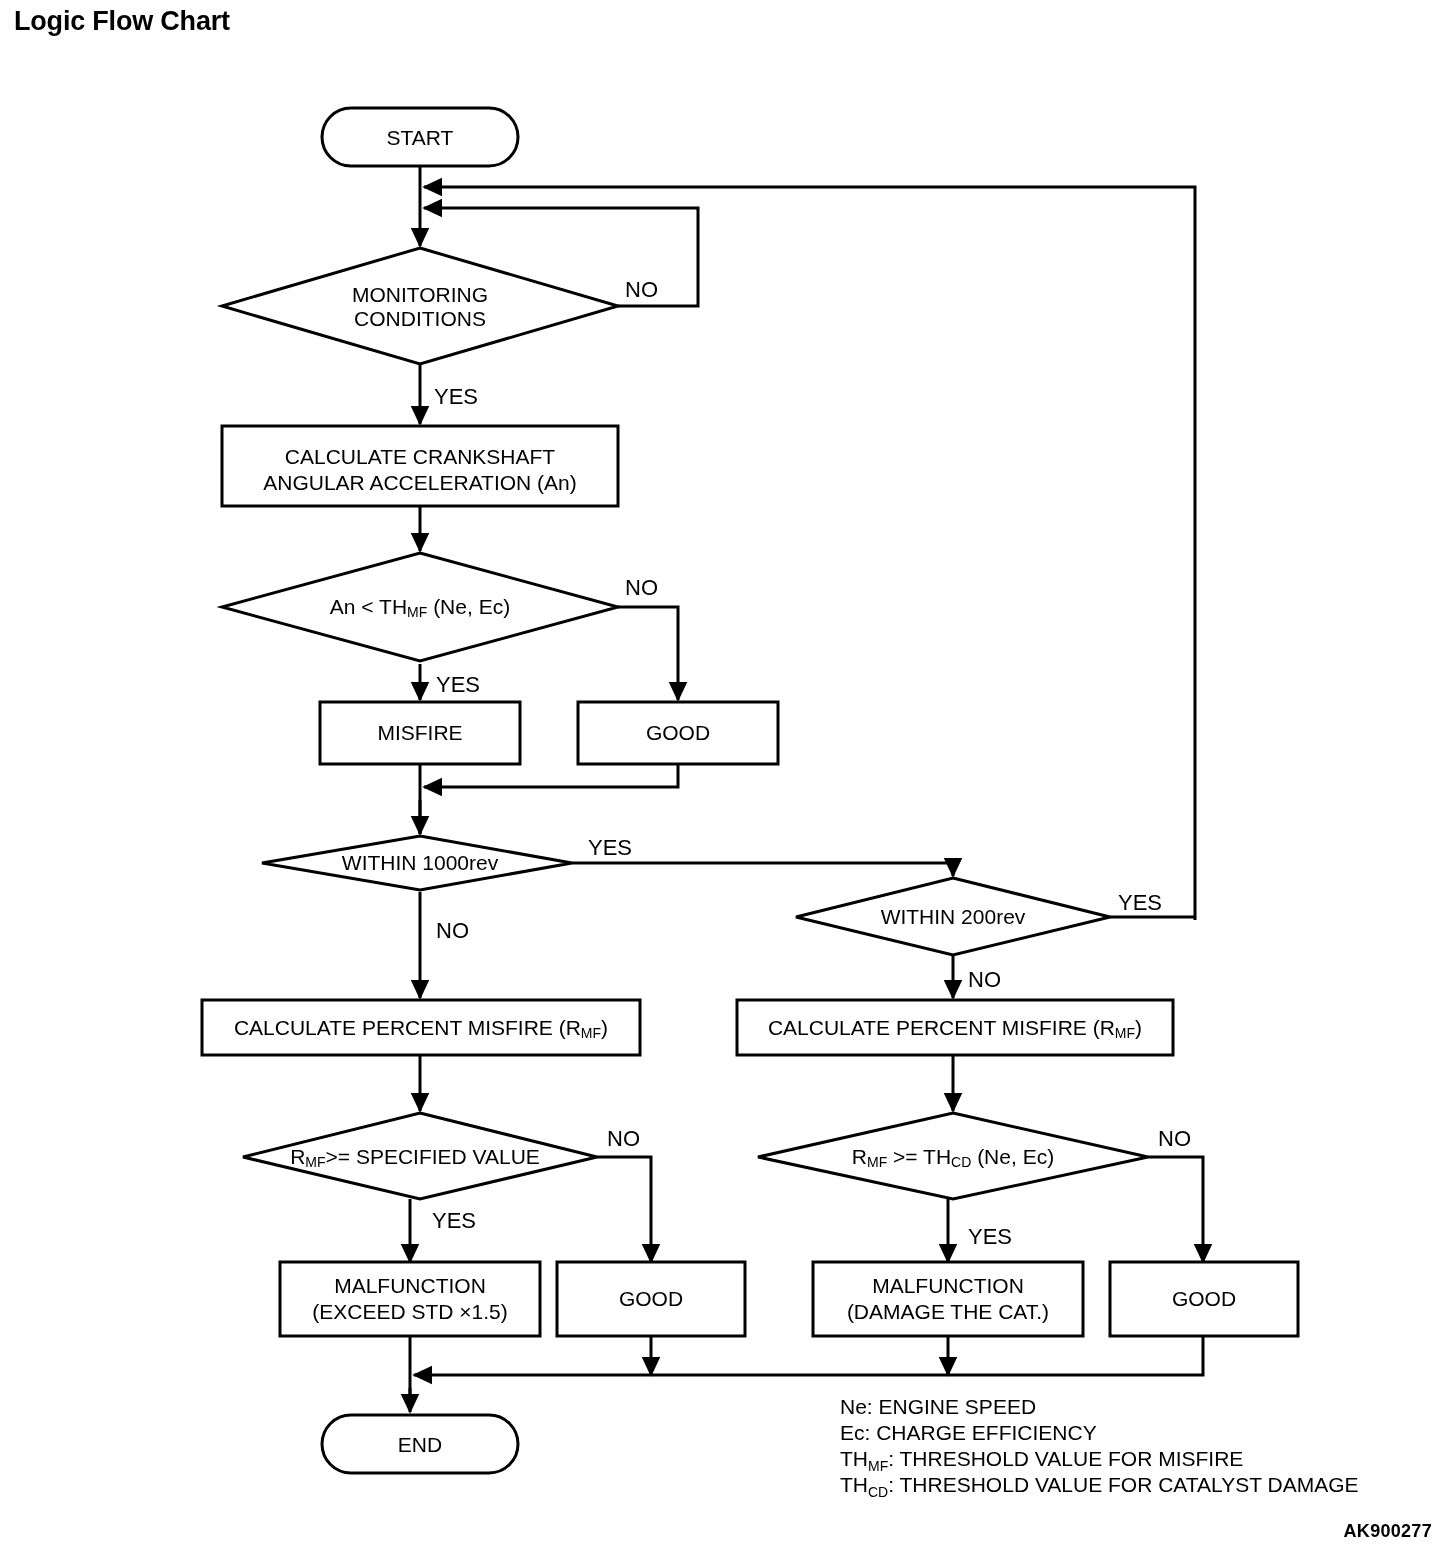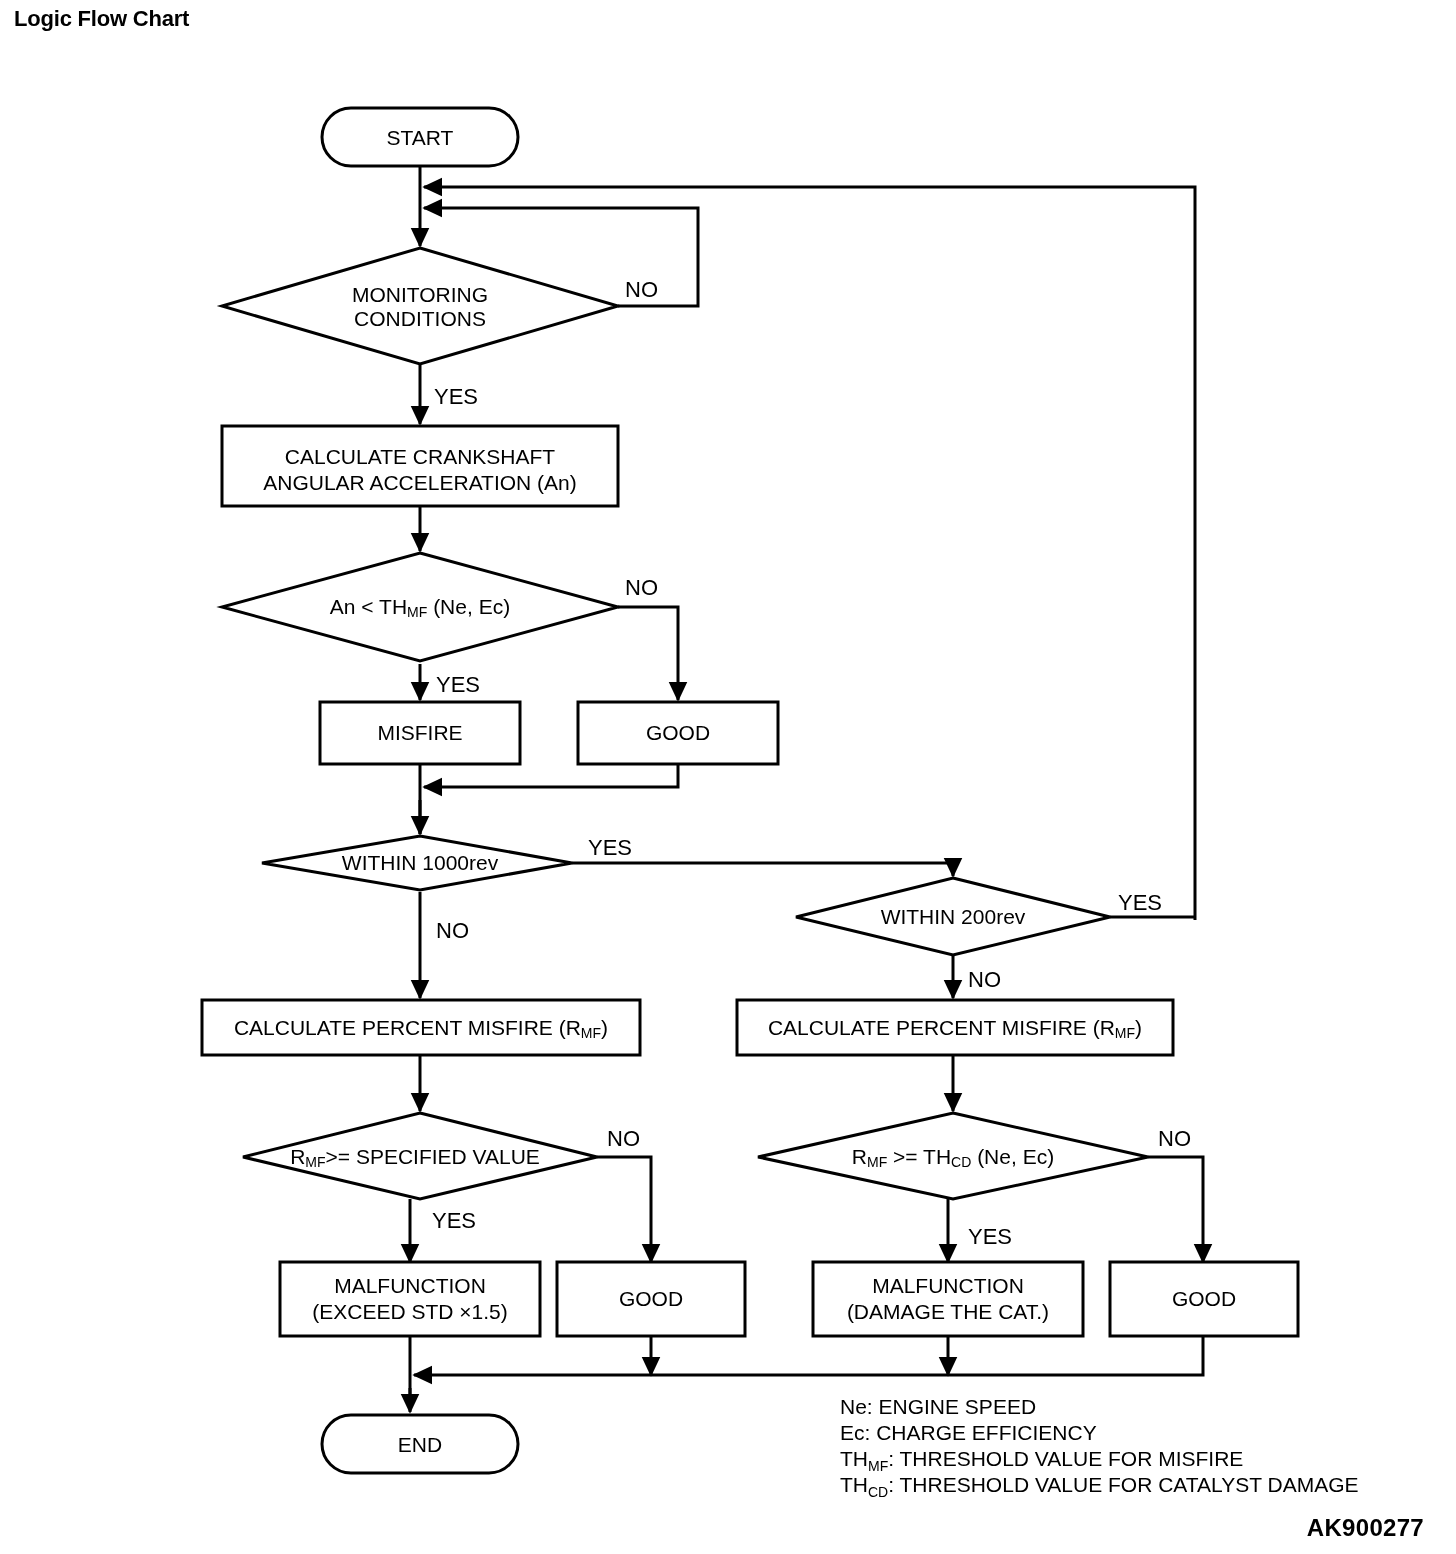--- a/index.html
+++ b/index.html
@@ -12,21 +12,21 @@
     height: 1554px;
     font-family: "Liberation Sans", sans-serif;
     color: #000000;
     position: relative;
     overflow: hidden;
   }
   #page-title {
     position: absolute;
     left: 14px;
     top: 6px;
-    font-size: 22px;
+    font-size: 27px;
     font-weight: bold;
     letter-spacing: -0.2px;
   }
   #flow-svg {
     position: absolute;
     left: 0;
     top: 0;
   }
   .node-text {
     font-family: "Liberation Sans", sans-serif;
@@ -54,23 +54,23 @@
     stroke: #000000;
     stroke-width: 3;
   }
   .conn {
     stroke: #000000;
     stroke-width: 3;
     fill: none;
   }
   #doc-code {
     position: absolute;
-    right: 32px;
+    right: 24px;
     bottom: 12px;
-    font-size: 24px;
+    font-size: 18px;
     font-weight: bold;
     letter-spacing: 0.3px;
     text-align: right;
   }
 </style>
 </head>
 <body>
 
 <div id="page-title">Logic Flow Chart</div>
 

